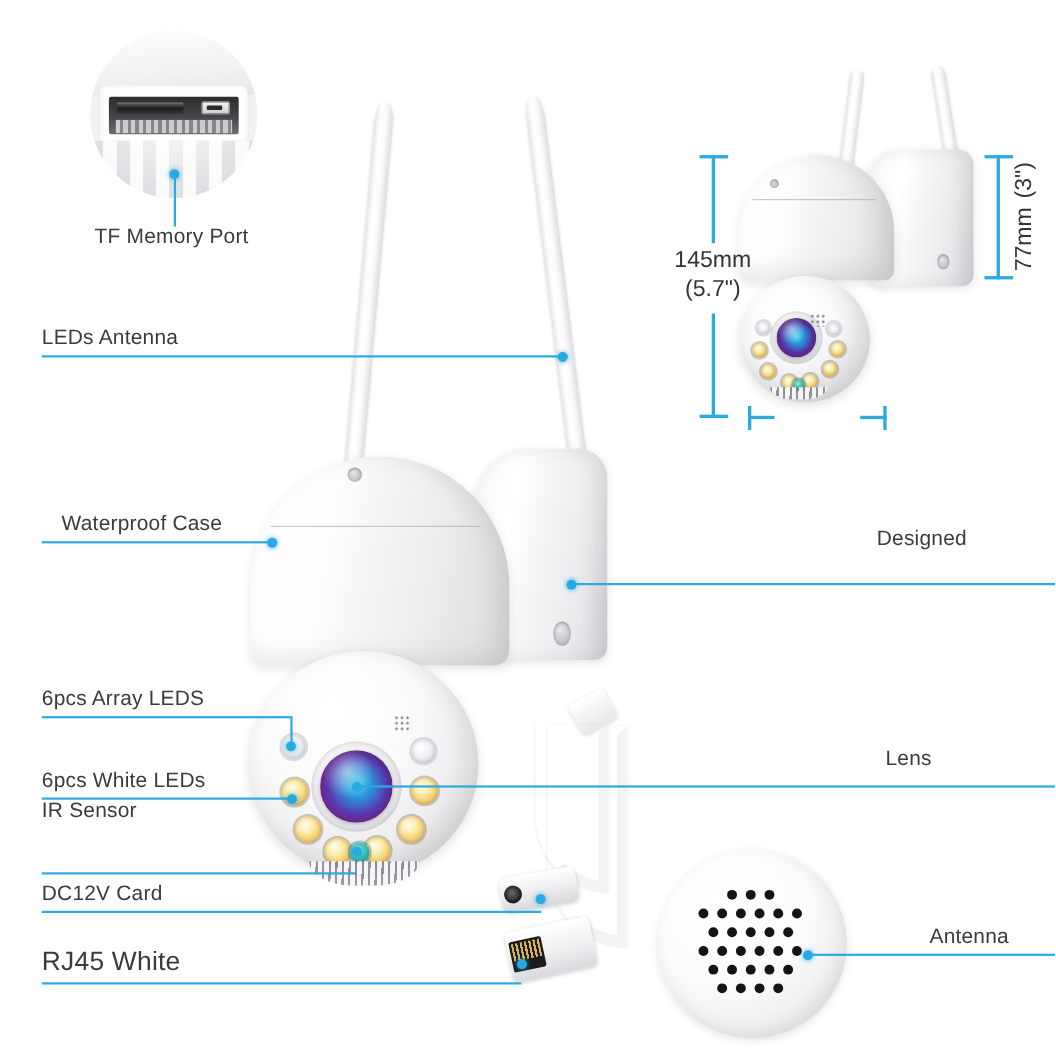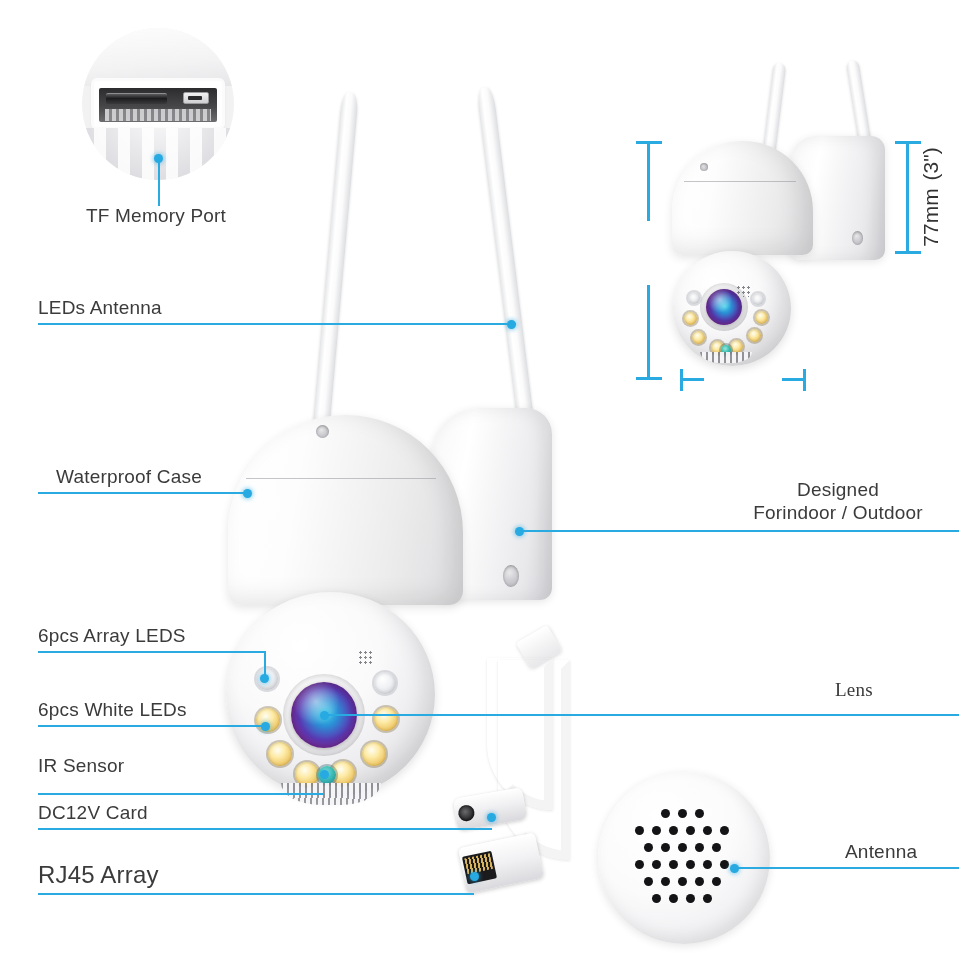--- a/index.html
+++ b/index.html
@@ -317,20 +317,24 @@
   <div class="led-warm" style="left:730px; top:340px; width:13px; height:13px;"></div>
   <div class="led-warm" style="left:748px; top:329px; width:13px; height:13px;"></div>
   <div class="led-warm" style="left:755px; top:311px; width:13px; height:13px;"></div>
   <div class="ir-sensor" style="left:721px; top:345px; width:10px; height:10px;"></div>
   <div class="vent" style="left:700px; top:352px; width:52px; height:11px;"></div>
 
   <div class="dim-cap-h" style="left:636px; top:141px; width:26px;"></div>
   <div class="dim-line-v" style="left:647px; top:141px; height:80px;"></div>
   <div class="dim-line-v" style="left:647px; top:285px; height:95px;"></div>
   <div class="dim-cap-h" style="left:636px; top:377px; width:26px;"></div>
+  <div class="dim-text" style="left:584px; top:224px; width:128px;">
+    <div>145mm</div>
+    <div>(5.7")</div>
+  </div>
 
   <div class="dim-cap-v" style="left:680px; top:369px; height:22px;"></div>
   <div class="dim-line-h" style="left:680px; top:378px; width:24px;"></div>
   <div class="dim-line-h" style="left:782px; top:378px; width:24px;"></div>
   <div class="dim-cap-v" style="left:803px; top:369px; height:22px;"></div>
 
   <div class="dim-cap-h" style="left:895px; top:141px; width:26px;"></div>
   <div class="dim-line-v" style="left:906px; top:141px; height:113px;"></div>
   <div class="dim-cap-h" style="left:895px; top:251px; width:26px;"></div>
   <div class="dim-text rot" style="left:918px; top:252px; width:110px;">
@@ -425,40 +429,39 @@
 
   <div class="callout-text" style="left:38px; top:624px;">6pcs Array LEDS</div>
   <div class="lead-h" style="left:38px; top:651px; width:227px;"></div>
   <div class="lead-v" style="left:264px; top:651px; height:28px;"></div>
   <div class="lead-dot" style="left:260px; top:674px;"></div>
 
   <div class="callout-text" style="left:38px; top:698px;">6pcs White LEDs</div>
   <div class="lead-h" style="left:38px; top:725px; width:228px;"></div>
   <div class="lead-dot" style="left:261px; top:722px;"></div>
 
-  <div class="callout-text" style="left:38px; top:754px;">IR Sensor</div>
+  <div class="callout-text" style="left:38px; top:726px;">IR Sensor</div>
   <div class="lead-h" style="left:38px; top:793px; width:286px;"></div>
   <div class="lead-dot" style="left:320px; top:770px;"></div>
 
   <div class="callout-text" style="left:38px; top:801px;">DC12V Card</div>
   <div class="lead-h" style="left:38px; top:828px; width:454px;"></div>
   <div class="lead-dot" style="left:487px; top:813px;"></div>
 
-  <div class="callout-text big" style="left:38px; top:860px;">RJ45 Array</div>
+  <div class="callout-text big" style="left:38px; top:860px;">RJ45 White</div>
   <div class="lead-h" style="left:38px; top:893px; width:436px;"></div>
   <div class="lead-dot" style="left:470px; top:872px;"></div>
 
   <div class="callout-text center" style="left:718px; top:478px; width:240px;">
     <div>Designed</div>
-    <div>Forindoor / Outdoor</div>
   </div>
   <div class="lead-h" style="left:519px; top:530px; width:440px;"></div>
   <div class="lead-dot" style="left:515px; top:527px;"></div>
 
-  <div class="callout-text" style="left:835px; top:678px;font-family:Liberation Serif, serif;">Lens</div>
+  <div class="callout-text" style="left:805px; top:678px;">Lens</div>
   <div class="lead-h" style="left:328px; top:714px; width:631px;"></div>
   <div class="lead-dot" style="left:320px; top:711px;"></div>
 
   <div class="callout-text" style="left:845px; top:840px;">Antenna</div>
   <div class="lead-h" style="left:736px; top:867px; width:223px;"></div>
   <div class="lead-dot" style="left:730px; top:864px;"></div>
 
 </div>
 
 </body></html>

